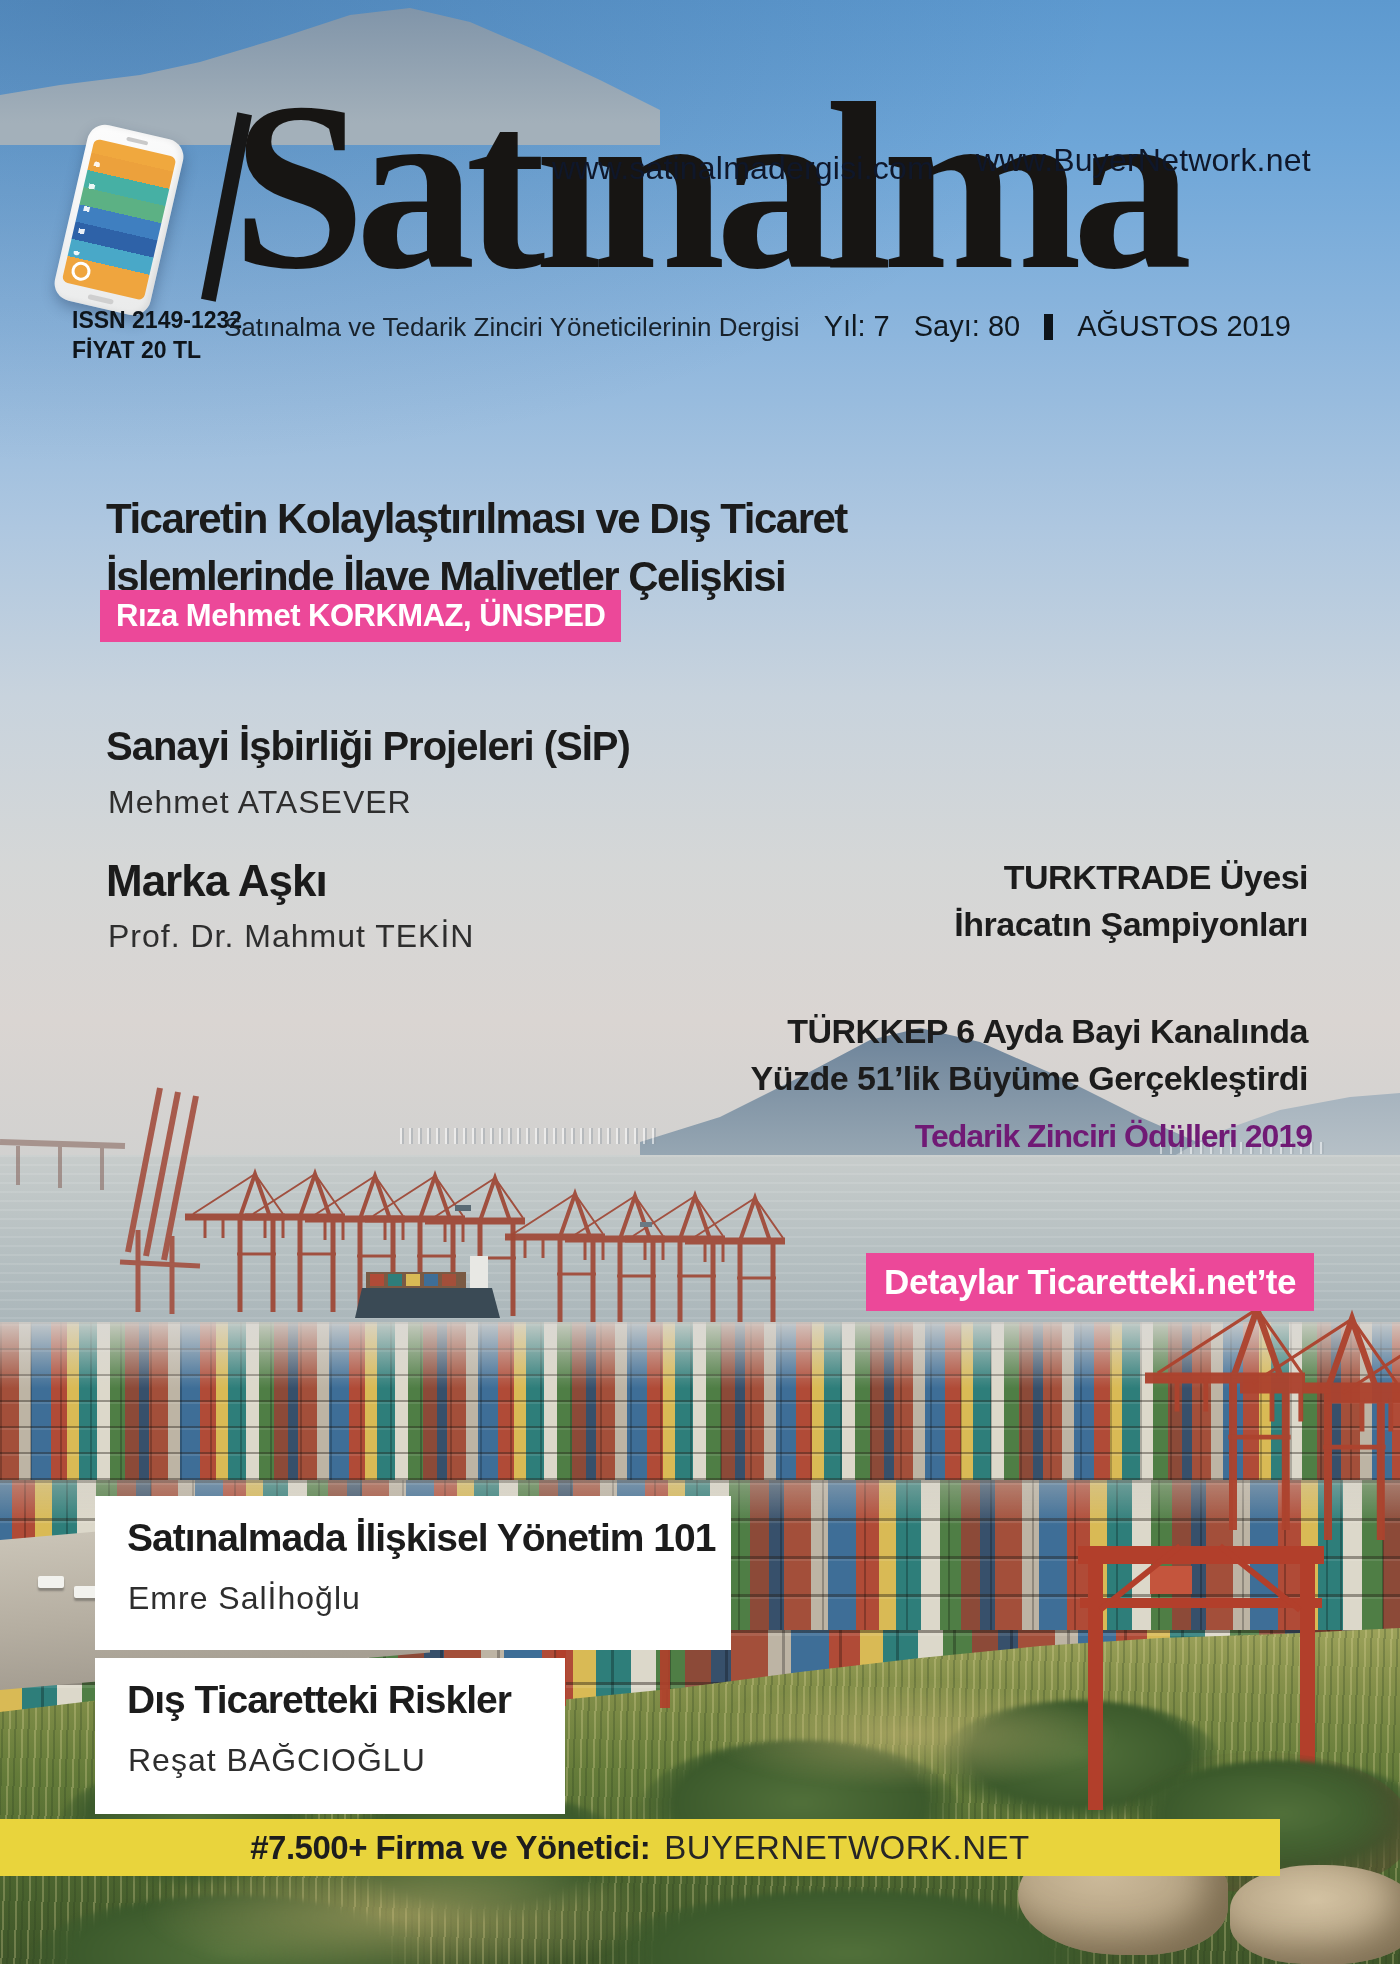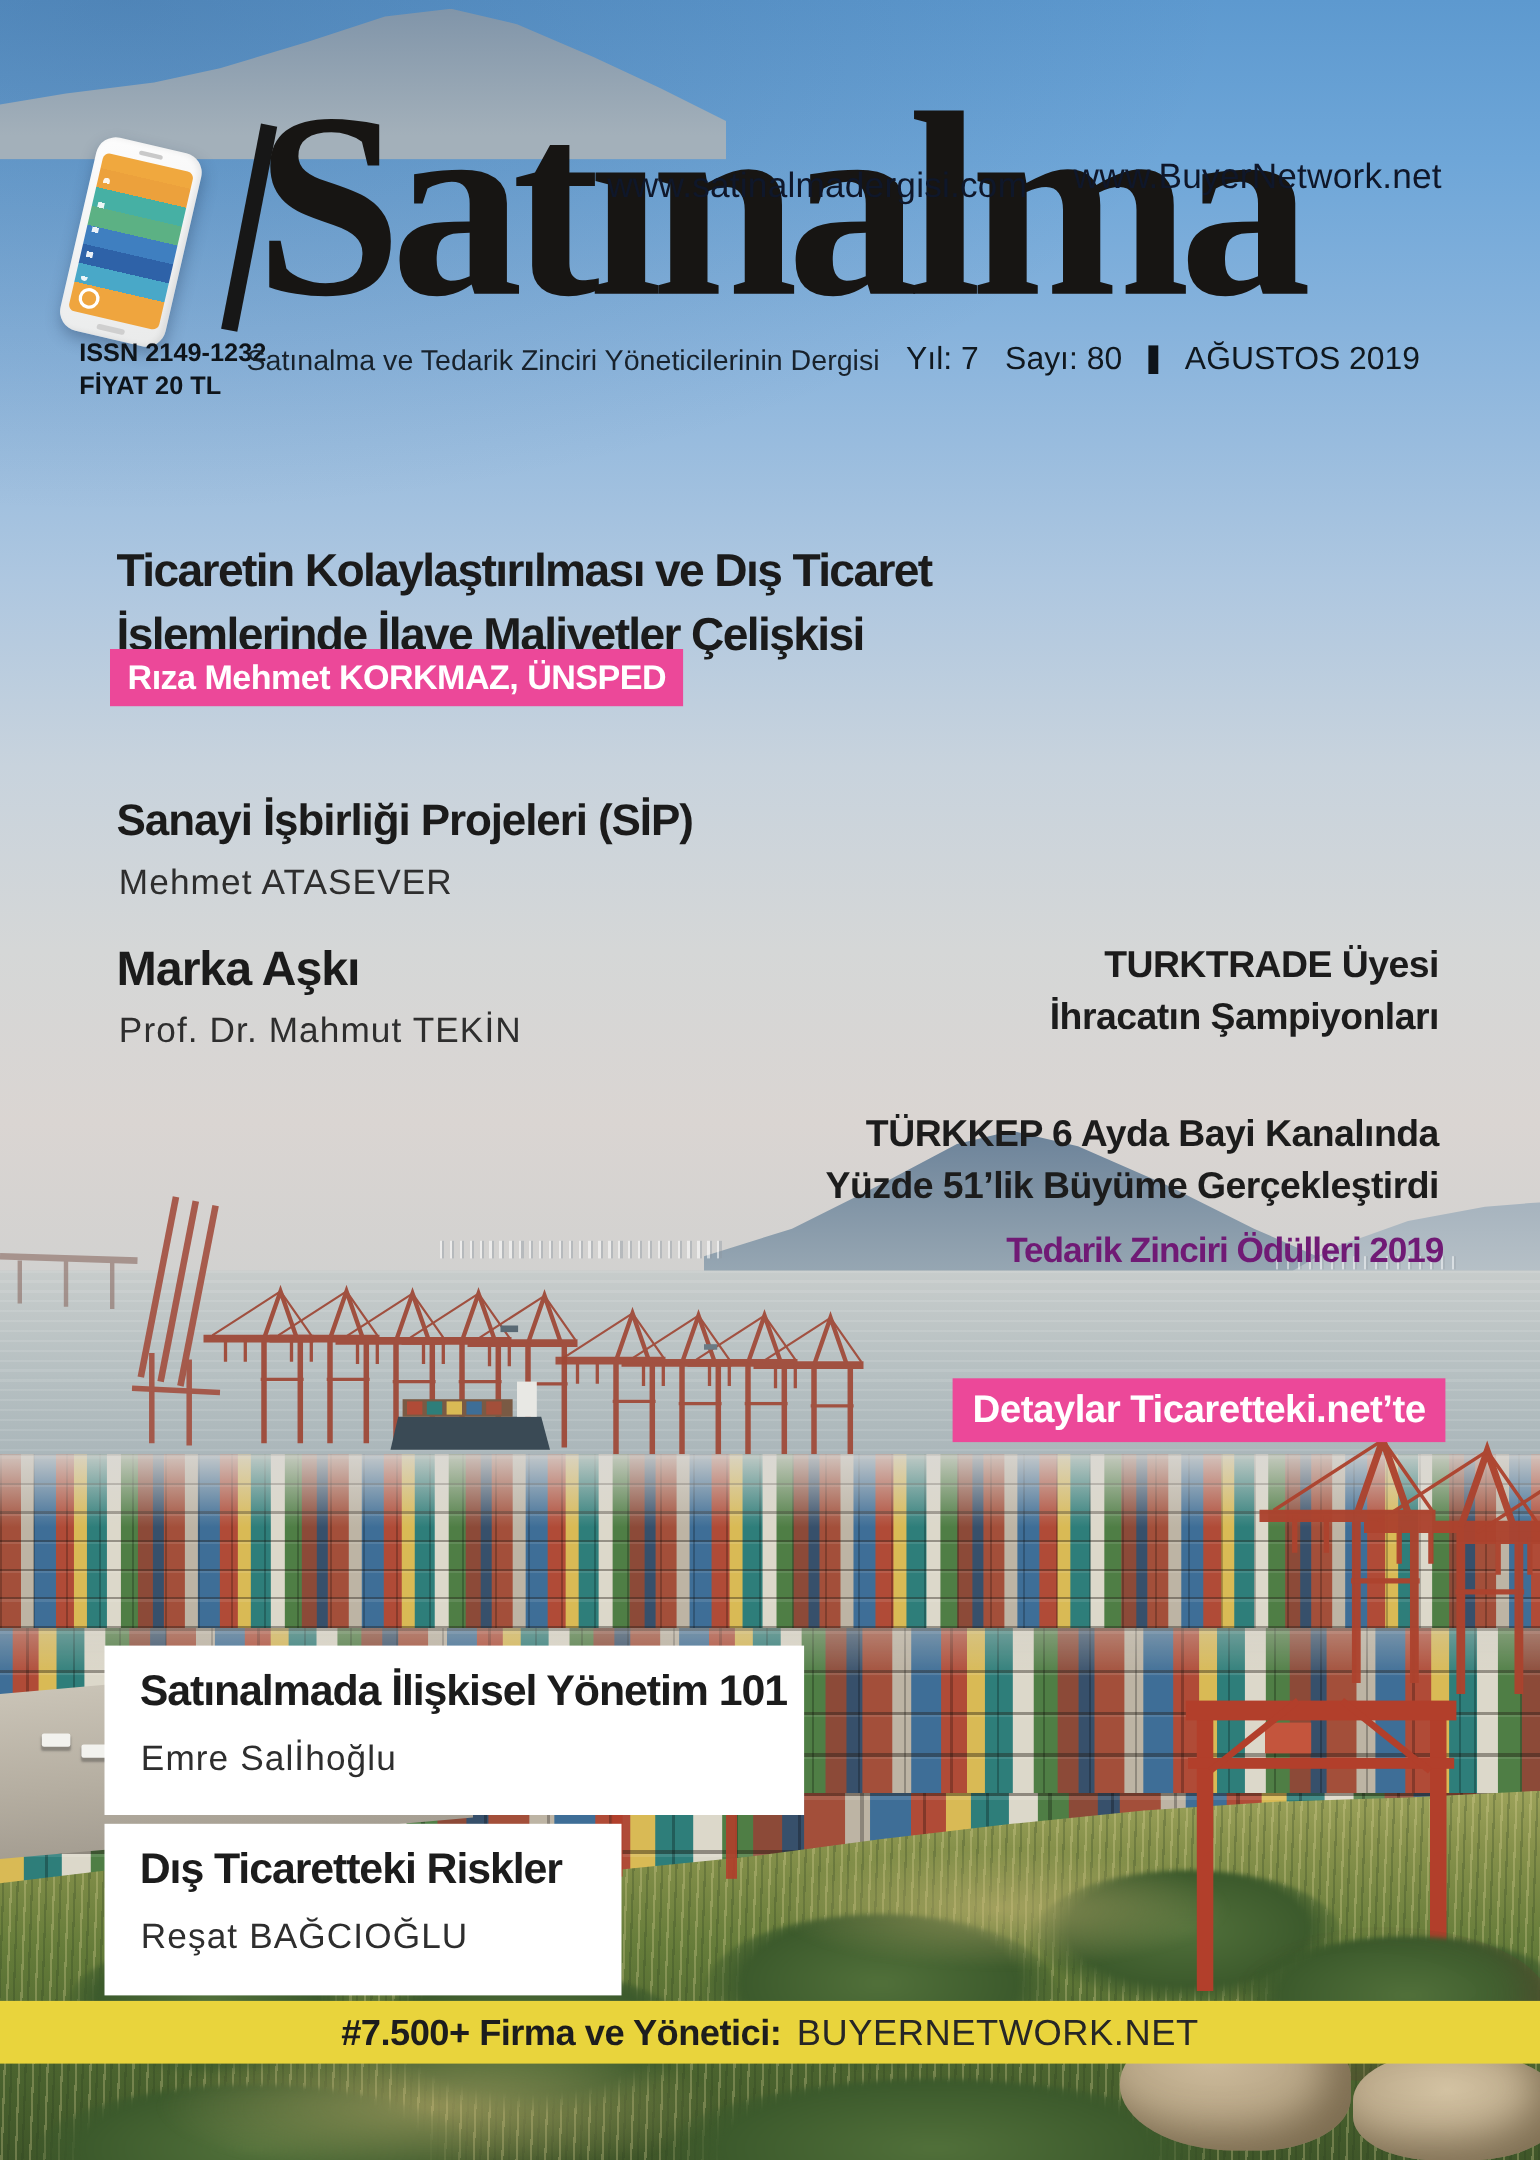--- a/index.html
+++ b/index.html
@@ -85,21 +85,21 @@
 
   .rock{box-shadow:inset -22px -18px 34px rgba(90,75,50,.55);}
   .rock1{left:1120px;top:1752px;width:290px;height:140px;border-radius:48% 52% 40% 45%;
     background:radial-gradient(ellipse at 35% 30%,#dccca e0,#d9c9ab 0%,#b9a786 65%,#9a8766 100%);}
   .rock2{left:1018px;top:1835px;width:210px;height:120px;border-radius:50% 45% 40% 50%;
     background:radial-gradient(ellipse at 40% 30%,#cdbb9b,#ab997a 80%);}
   .rock3{left:1230px;top:1865px;width:190px;height:99px;border-radius:45% 50% 45% 40%;
     background:radial-gradient(ellipse at 45% 35%,#d3c2a2,#b2a081 80%);}
 
   
-  .footer-bar{left:0;top:1819px;width:1400px;height:57px;background:#e9d43c;
+  .footer-bar{left:0;top:1819px;width:1280px;height:57px;background:#e9d43c;
     display:flex;justify-content:center;align-items:center;gap:14px;}
   .footer-bold{font-size:33px;font-weight:700;color:#1d1d1d;letter-spacing:-.5px;}
   .footer-reg{font-size:33px;font-weight:400;color:#262626;letter-spacing:.5px;}
 
   
   .masthead-slash{left:219px;top:112px;width:15px;height:190px;background:#171717;
     transform:rotate(11deg);}
   .masthead-title{left:232px;top:66px;font-family:"Liberation Serif",serif;font-weight:700;
     font-size:240px;line-height:1;letter-spacing:-10px;color:#171513;white-space:nowrap;}
   .url{font-size:32px;font-weight:400;color:#0f172a;letter-spacing:.2px;}

